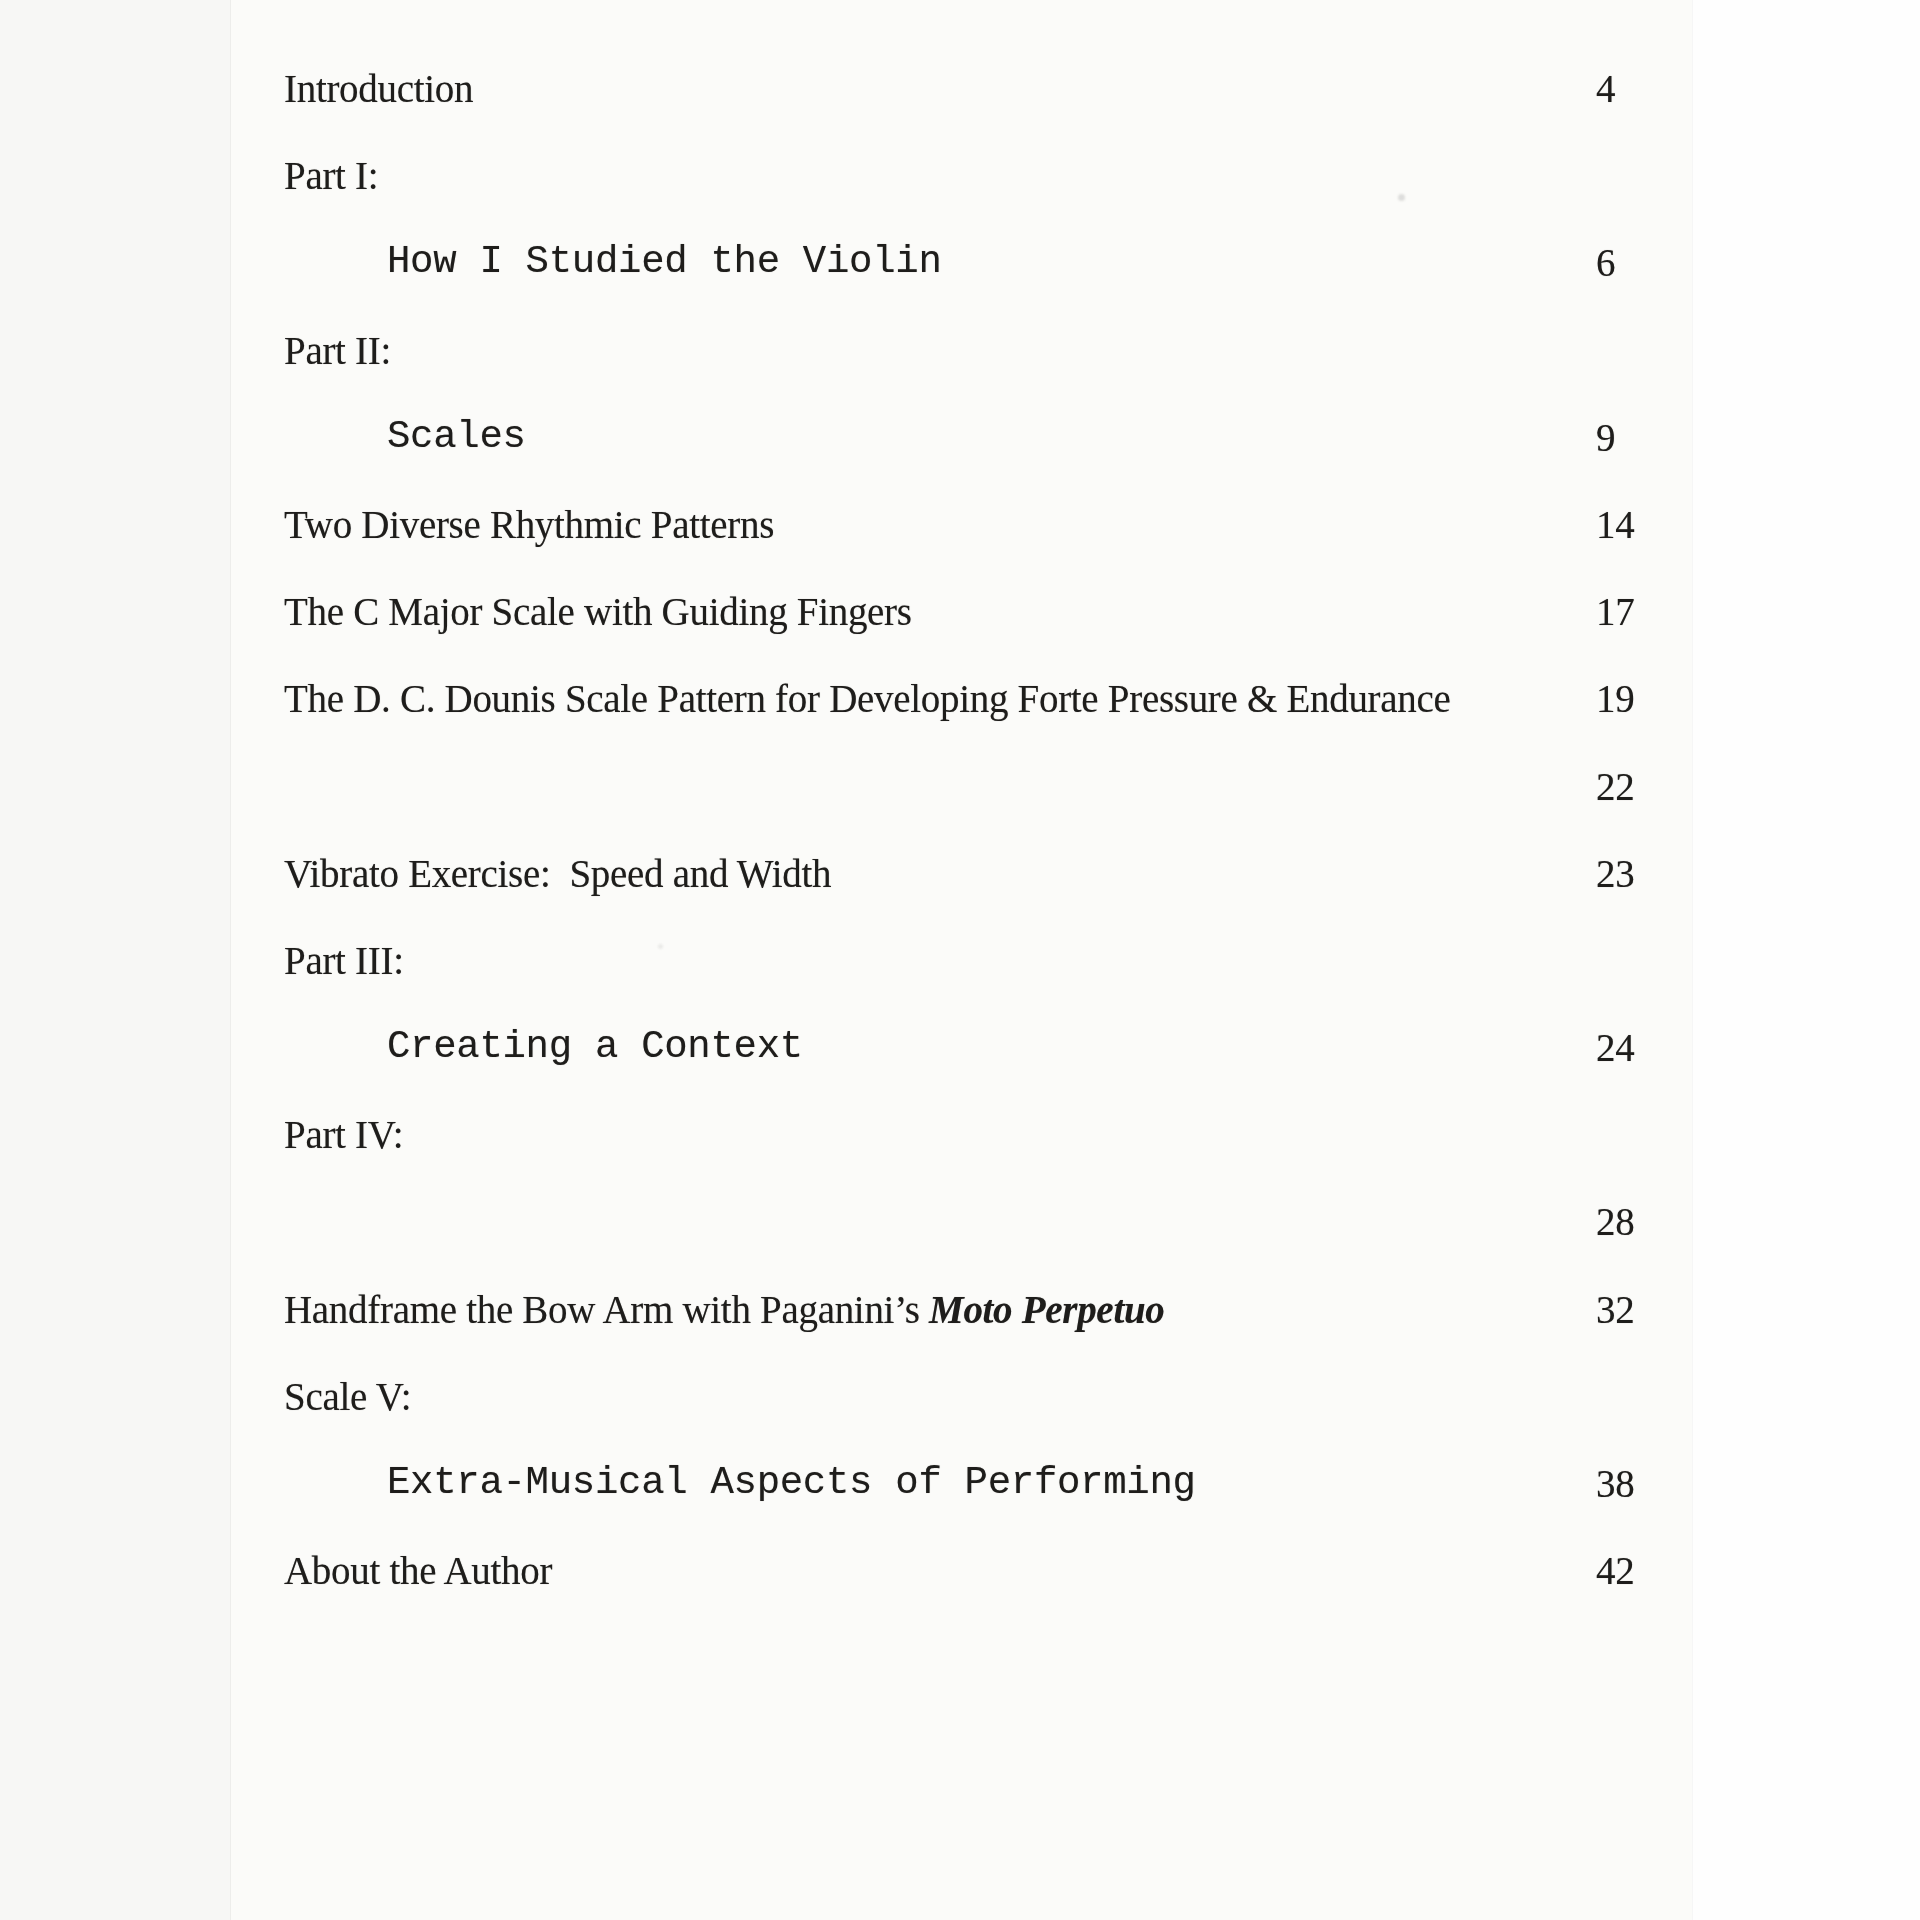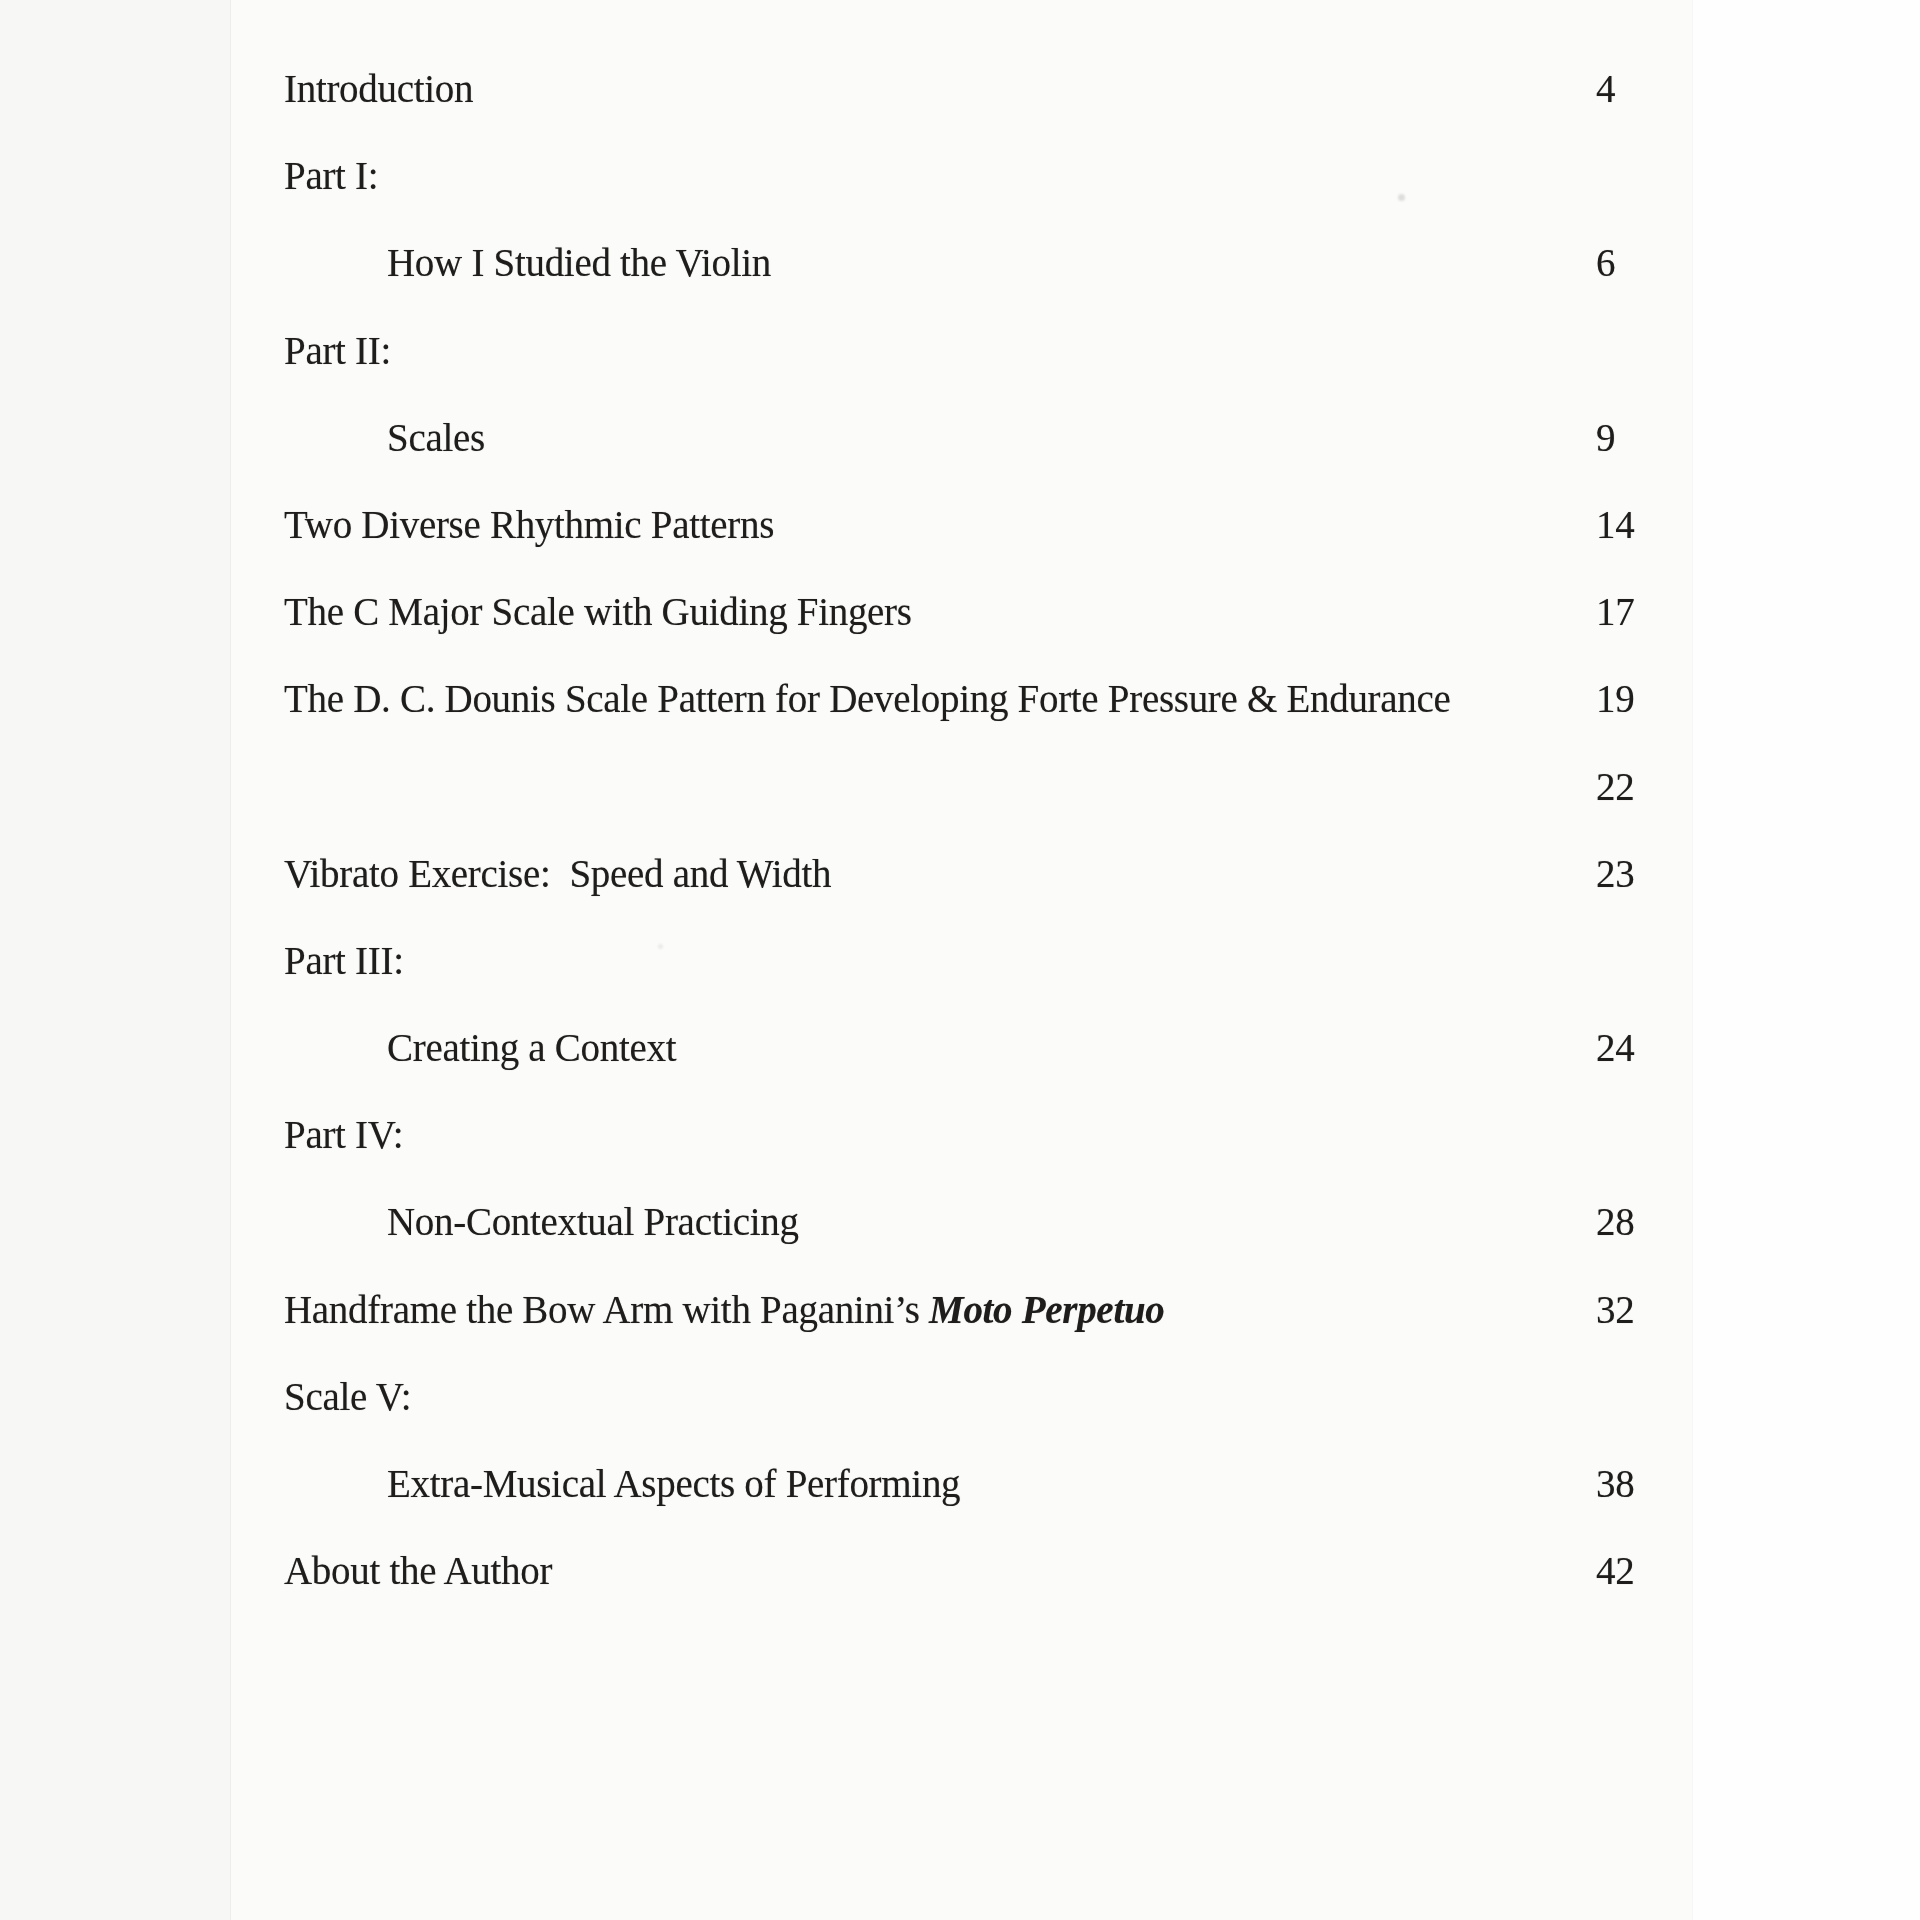--- a/index.html
+++ b/index.html
@@ -48,20 +48,21 @@
   }
   .row .label {
     position: absolute;
     left: 284px;
     top: 0;
     white-space: pre;
     text-shadow: 0 0 0.8px rgba(30,29,27,0.45);
   }
   .row.indent1 .label {
     left: 387px;
+    font-family: Liberation Mono, monospace;
   }
   .row .label .ital {
     font-style: italic;
     font-weight: bold;
   }
   .row .page-num {
     position: absolute;
     left: 1596px;
     top: 0;
     white-space: pre;
@@ -144,21 +145,20 @@
     <span class="label"><span class="txt">Creating a Context</span><span class="ital"></span></span>
     <span class="page-num">24</span>
   </div>
 
   <div class="row">
     <span class="label"><span class="txt">Part IV:</span><span class="ital"></span></span>
     <span class="page-num"></span>
   </div>
 
   <div class="row indent1">
-    <span class="label"><span class="txt">Non-Contextual Practicing</span><span class="ital"></span></span>
     <span class="page-num">28</span>
   </div>
 
   <div class="row">
     <span class="label"><span class="txt">Handframe the Bow Arm with Paganini’s </span><span class="ital">Moto Perpetuo</span></span>
     <span class="page-num">32</span>
   </div>
 
   <div class="row">
     <span class="label"><span class="txt">Scale V:</span><span class="ital"></span></span>

